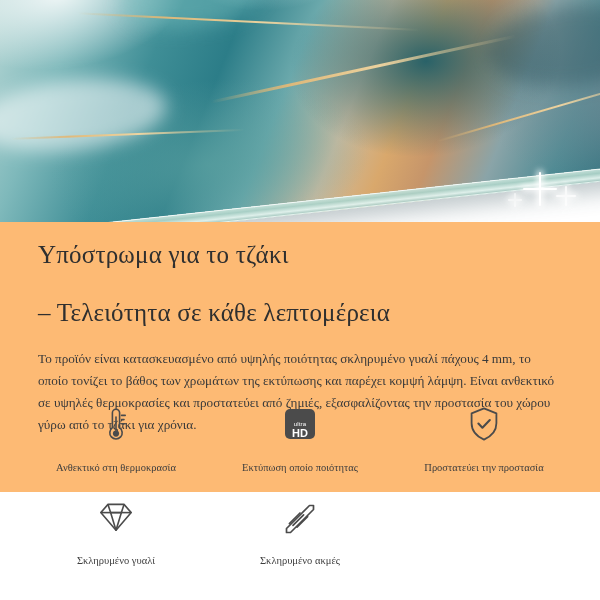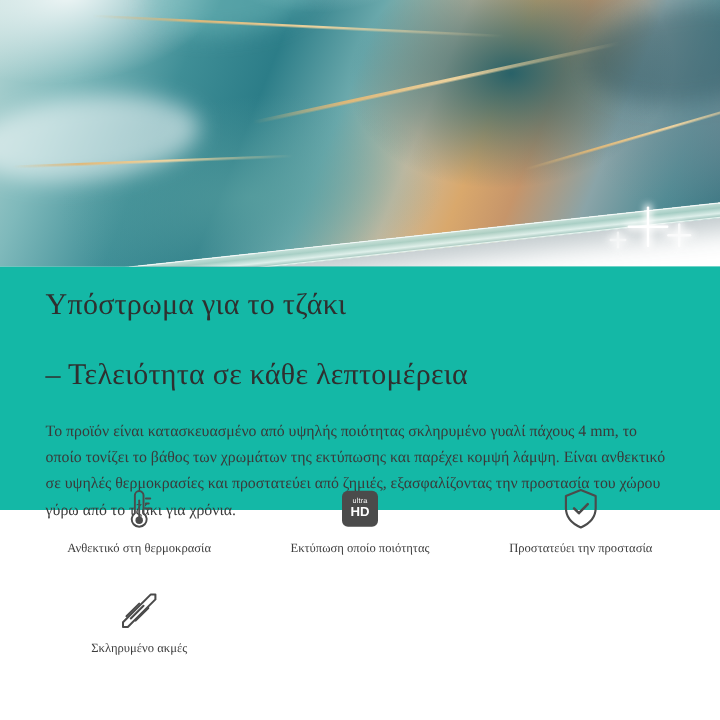--- a/index.html
+++ b/index.html
@@ -10,22 +10,22 @@
     width: 600px;
     height: 600px;
     background: #ffffff;
     font-family: "Liberation Serif", serif;
     overflow: hidden;
   }
 
   .page {
     position: relative;
     width: 600px;
-    height: 425px;
-    background: #14b8a6;
+    height: 492px;
+    background: #fdba74;
     box-sizing: border-box;
   }
 
   
   .hero {
     position: relative;
     width: 600px;
     height: 222px;
     overflow: hidden;
     background: #ffffff;
@@ -183,37 +183,37 @@
   }
   .feature-icon {
     width: 54px;
     height: 48px;
     display: flex;
     align-items: center;
     justify-content: center;
     color: #4b4b4b;
   }
   .feature-label {
-    margin-top: 3px;
+    margin-top: 13px;
     font-family: "Liberation Serif", serif;
     font-size: 10.5px;
     line-height: 14px;
     color: #3d3d3d;
     max-width: 170px;
   }
   .hd-badge {
     width: 30px;
     height: 30px;
     border-radius: 5px;
     background: #4b4b4b;
     color: #ffffff;
     display: flex;
     flex-direction: column;
     align-items: center;
-    justify-content: center;
+    justify-content: flex-end;
     line-height: 1;
   }
   .hd-badge .ultra {
     font-family: "Liberation Sans", sans-serif;
     font-size: 6px;
     letter-spacing: 0.2px;
     margin-bottom: 1px;
   }
   .hd-badge .hd {
     font-family: "Liberation Sans", sans-serif;
@@ -283,20 +283,31 @@
     <div class="feature">
       <div class="feature-icon">
         <svg width="34" height="38" viewBox="0 0 34 38" fill="none" stroke="#4b4b4b" stroke-width="1.8" stroke-linecap="round" stroke-linejoin="round">
           <path d="M17 3.4 4.6 8.3v10c0 7.6 5.2 13.1 12.4 16.3 7.2-3.2 12.4-8.7 12.4-16.3v-10L17 3.4z"></path>
           <path d="m11.4 18.6 4 4.1 7.4-7.6" stroke-width="2.1"></path>
         </svg>
       </div>
       <div class="feature-label">Προστατεύει την προστασία</div>
     </div>
 
+    <div class="feature">
+      <div class="feature-icon">
+        <svg width="38" height="34" viewBox="0 0 38 34" fill="none" stroke="#4b4b4b" stroke-width="1.6" stroke-linejoin="round">
+          <path d="M11 4.4h16l7.2 8.2L19 30.2 3.8 12.6 11 4.4z"></path>
+          <path d="M3.8 12.6h30.4"></path>
+          <path d="M11 4.4 13.6 12.6 19 30.2 24.4 12.6 27 4.4"></path>
+          <path d="M13.6 12.6h10.8"></path>
+        </svg>
+      </div>
+      <div class="feature-label">Σκληρυμένο γυαλί</div>
+    </div>
 
     <div class="feature">
       <div class="feature-icon">
         <svg width="38" height="34" viewBox="0 0 38 34" fill="none" stroke="#4b4b4b" stroke-width="1.7" stroke-linecap="round" stroke-linejoin="round">
           <path d="M5.5 28.5 28.5 5.5h4v4l-23 23h-4v-4z"></path>
           <path d="M12 25.4 22.6 14.8M16 27.2 26.6 16.6M8.4 23.6 19 13"></path>
         </svg>
       </div>
       <div class="feature-label">Σκληρυμένο ακμές</div>
     </div>

